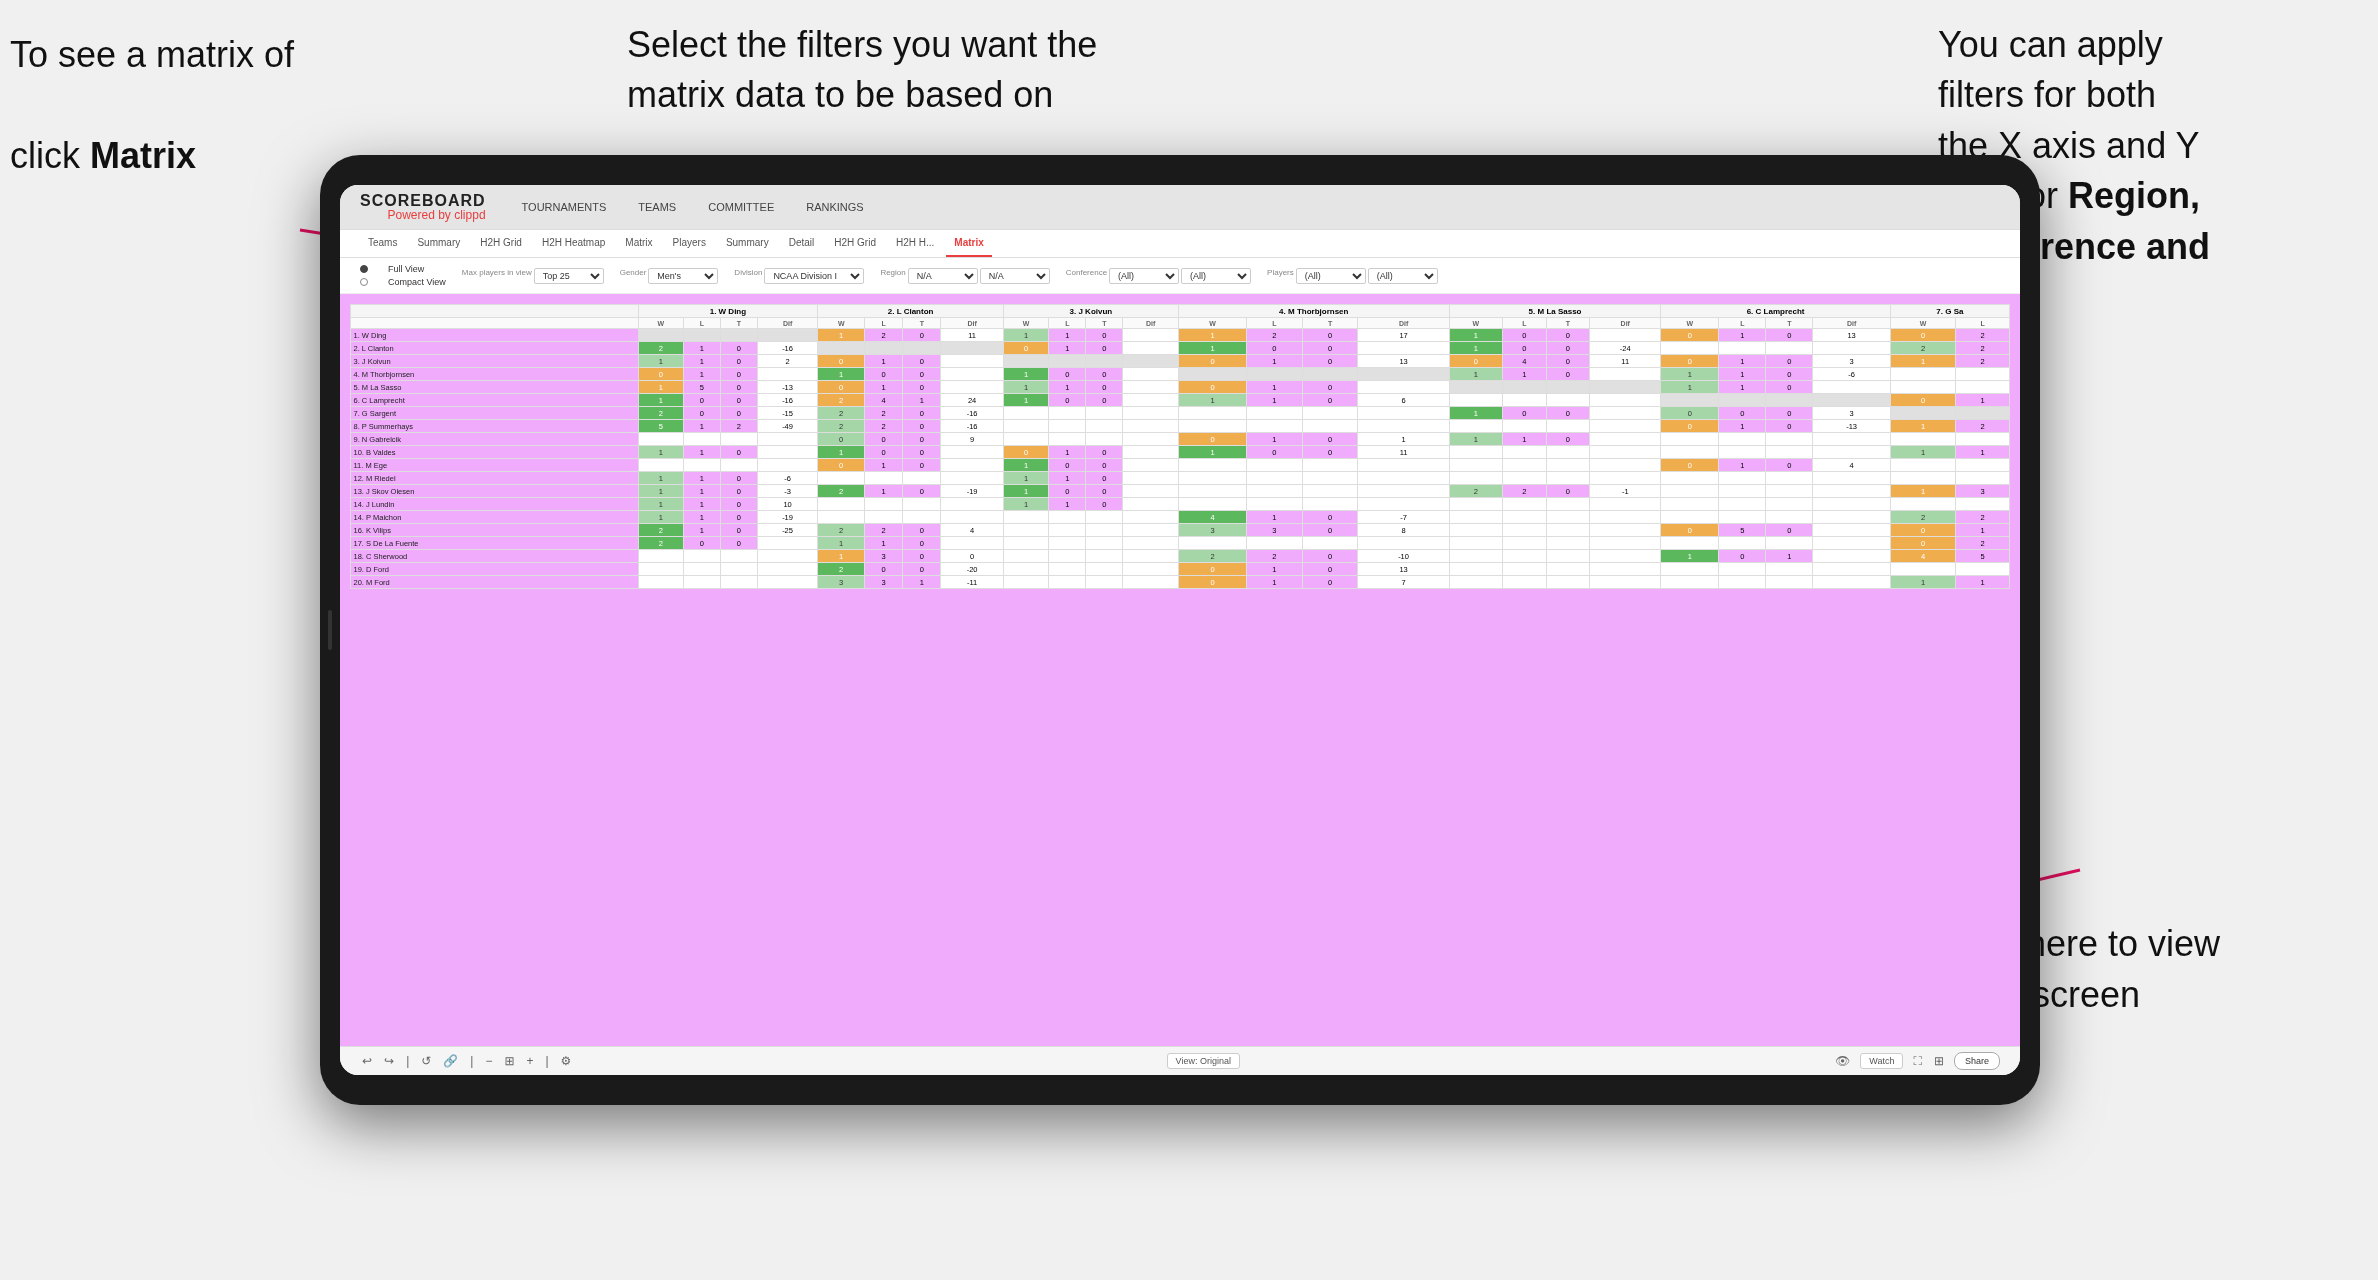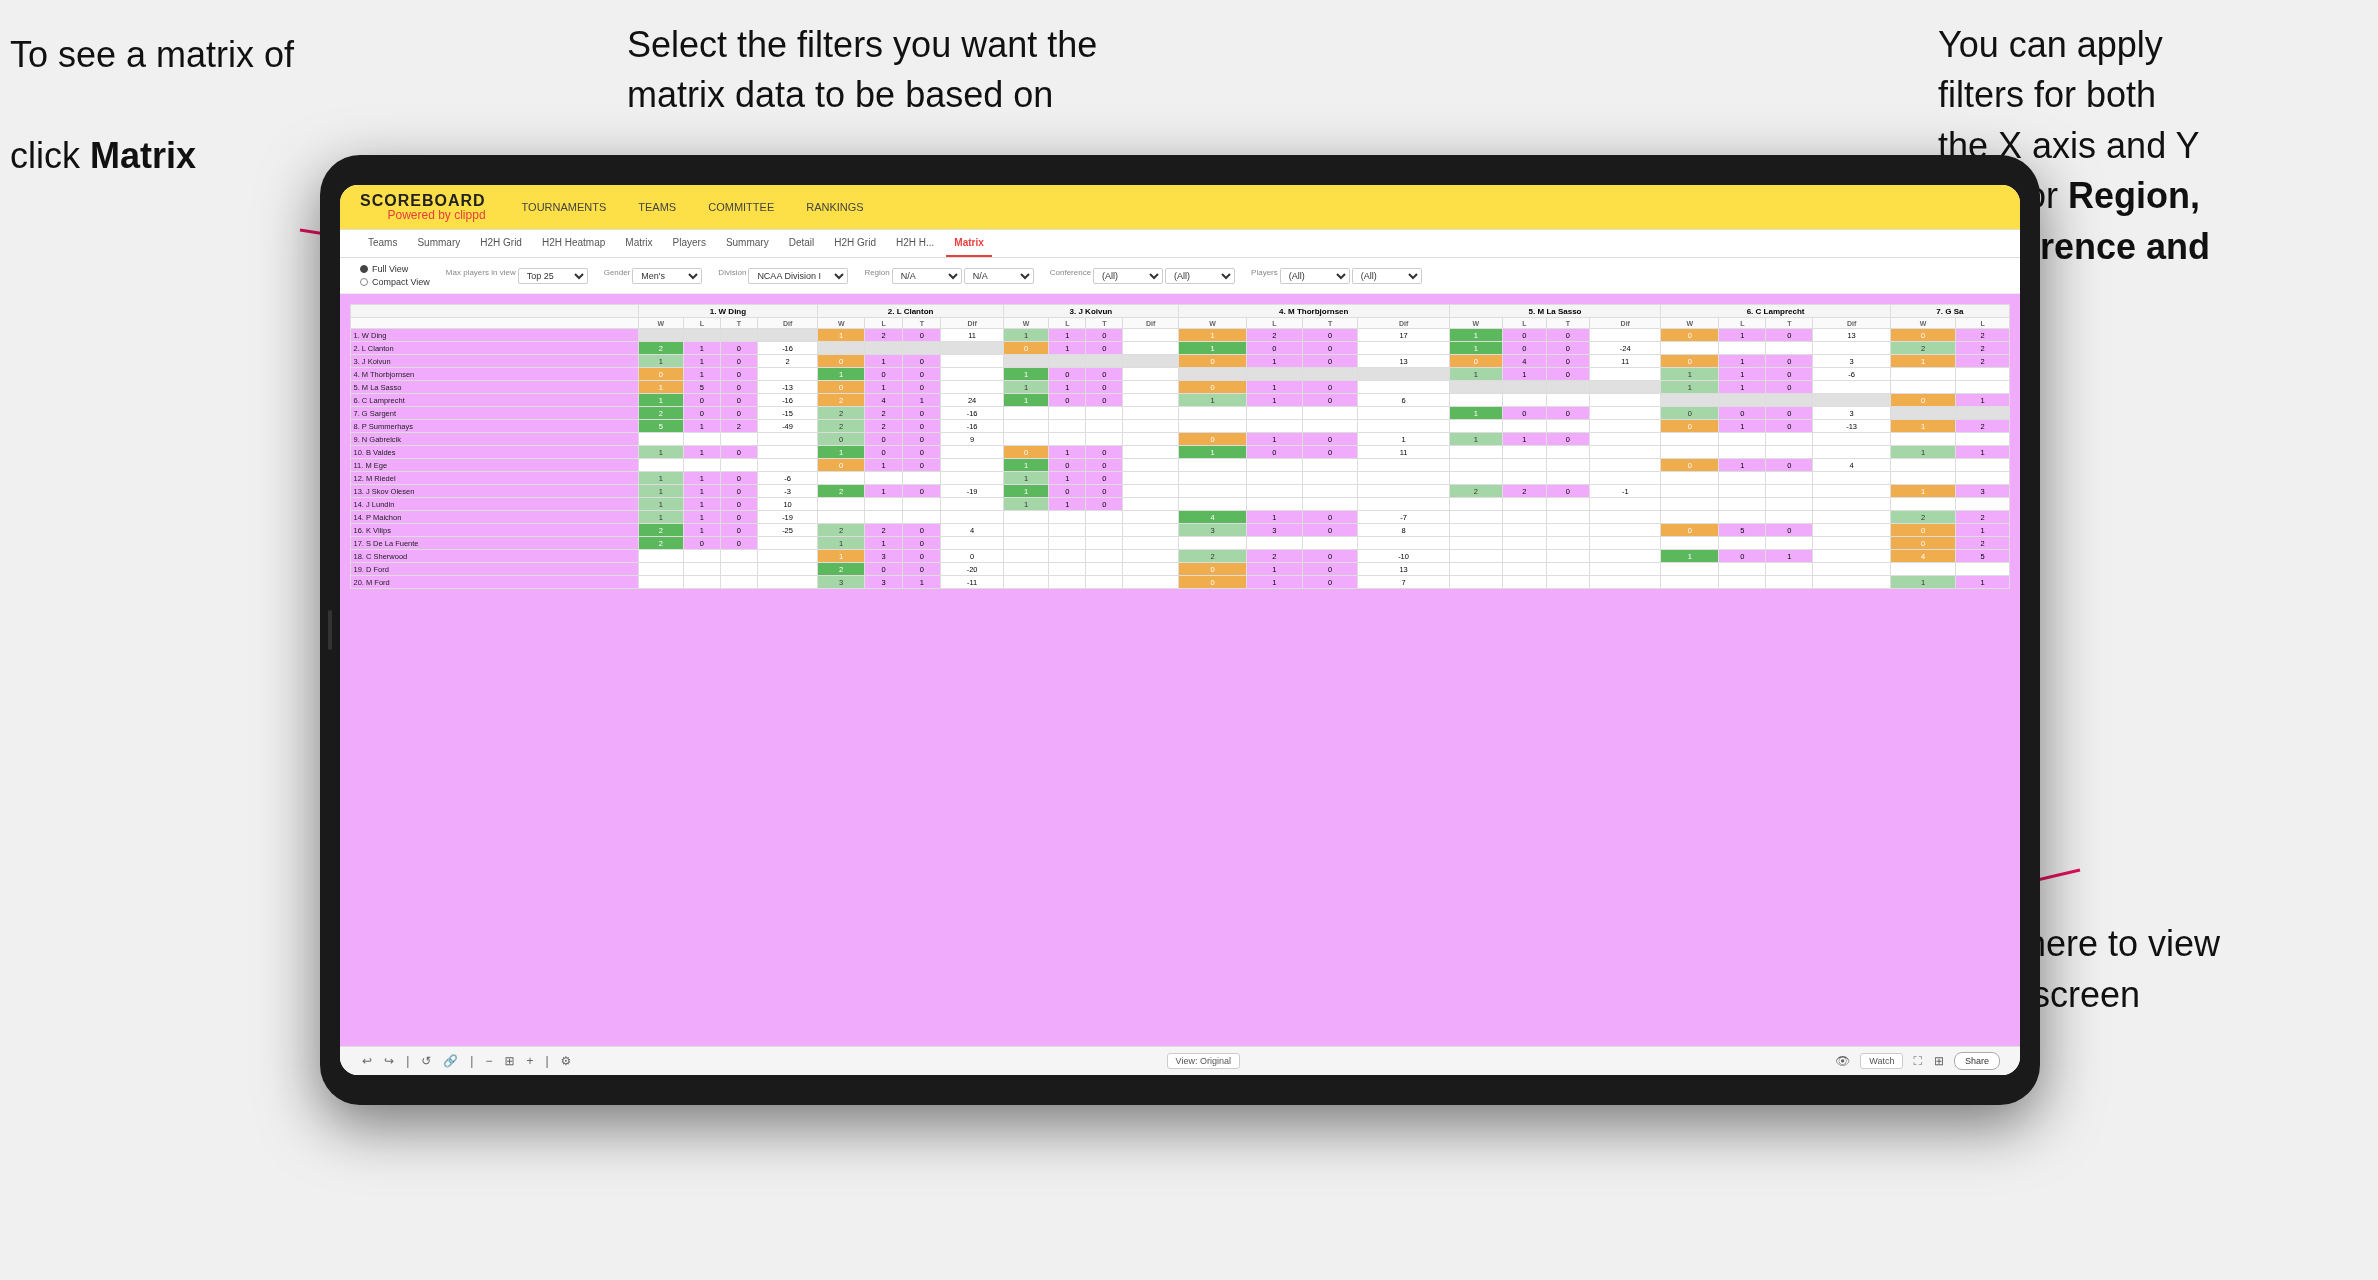--- a/index.html
+++ b/index.html
@@ -69,21 +69,21 @@
       height: 100%;
       background: #fff;
       border-radius: 18px;
       overflow: hidden;
       display: flex;
       flex-direction: column;
     }
 
     
     .sb-header {
-      background: #fde047;
+      background: #e5e5e5;
       border-bottom: 1px solid #ddd;
       padding: 8px 20px;
       display: flex;
       align-items: center;
       gap: 30px;
       flex-shrink: 0;
     }
     .sb-logo {
       display: flex;
       flex-direction: column;
@@ -149,21 +149,21 @@
       font-size: 9px;
     }
     .view-options {
       display: flex;
       flex-direction: column;
       gap: 3px;
     }
     .radio-row {
       display: flex;
       align-items: center;
-      gap: 4px;
+      gap: 20px;
       font-size: 9px;
       color: #333;
     }
     .radio-dot {
       width: 8px; height: 8px;
       border-radius: 50%;
       border: 1.5px solid #888;
       background: #fff;
     }
     .radio-dot.selected {

